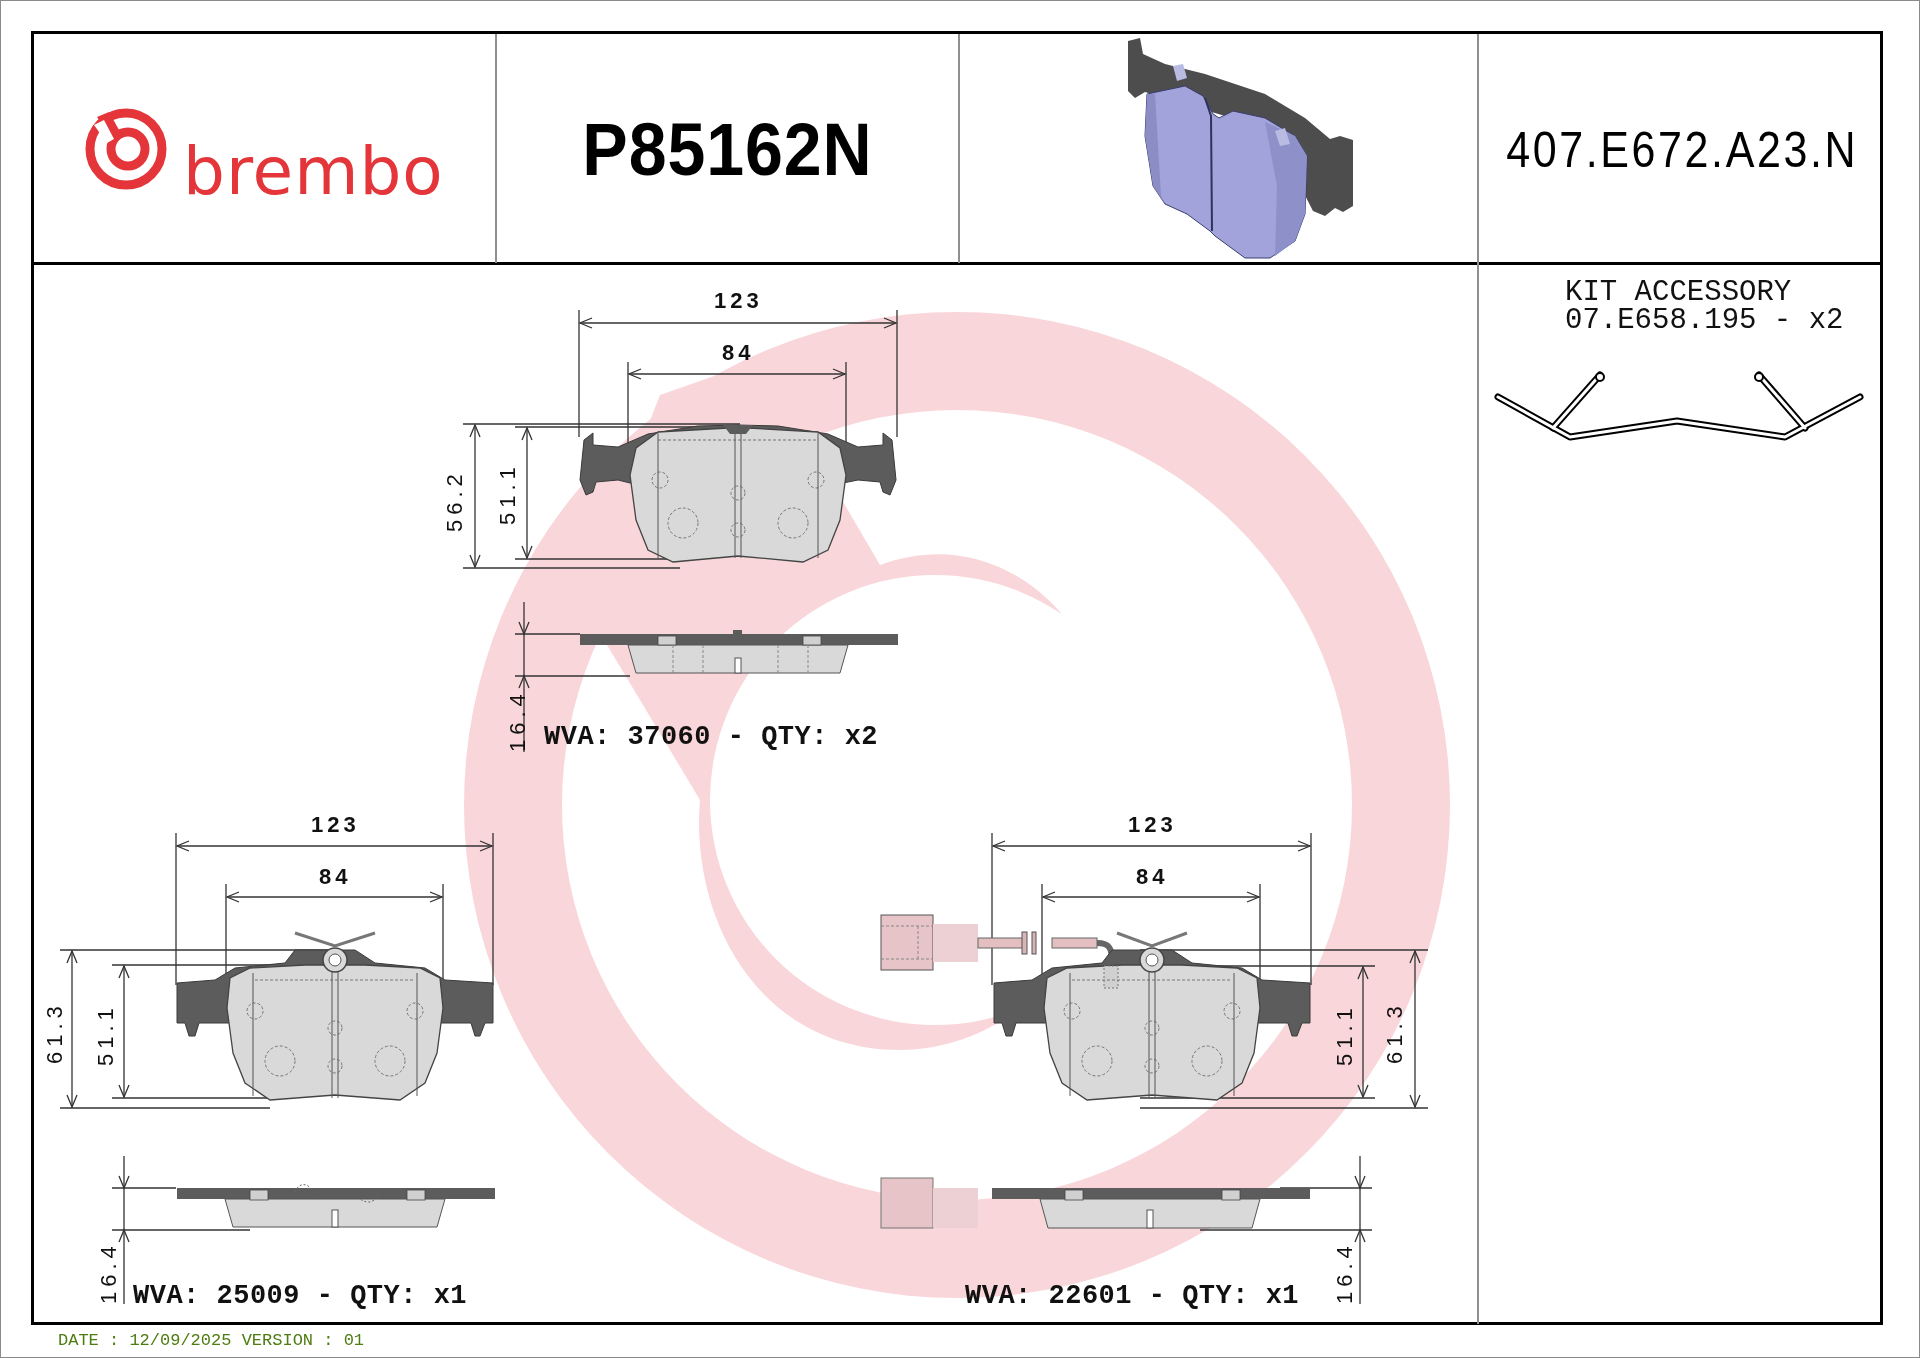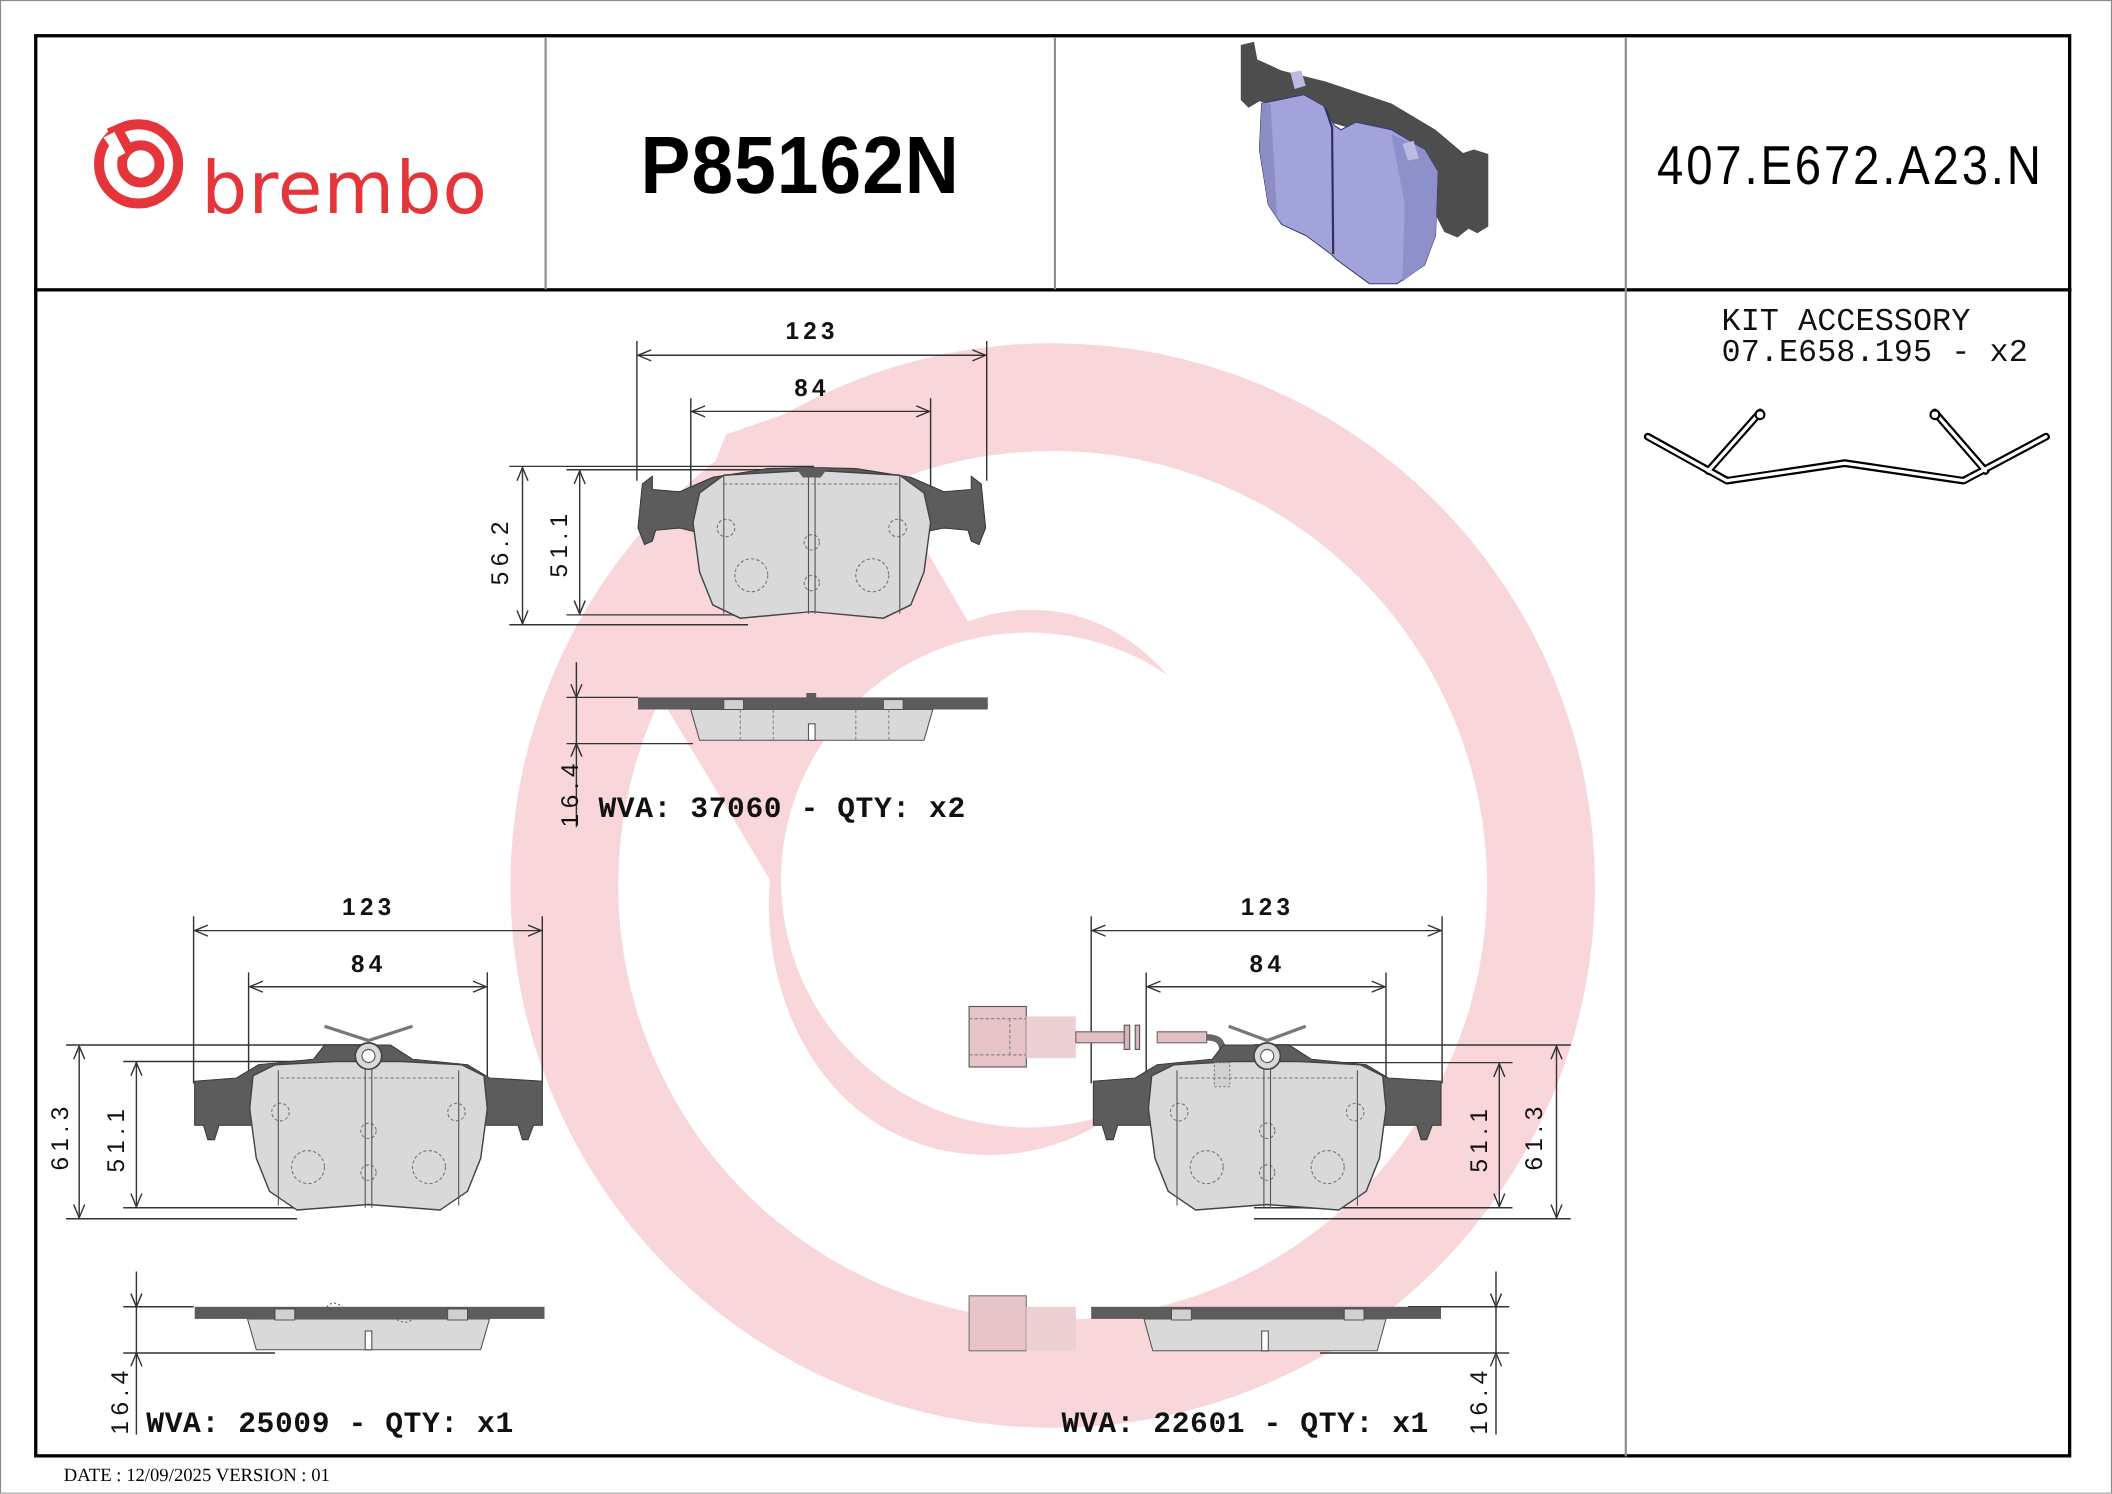--- a/index.html
+++ b/index.html
@@ -10,21 +10,21 @@
   .vline { position:absolute; background:#8f8f8f; width:2px; }
   .abs { position:absolute; }
   .watermark { position:absolute; left:0; top:0; width:1920px; height:1358px; pointer-events:none; }
   .logo-text { position:absolute; left:183px; top:108px; font-family:"DejaVu Sans", sans-serif; font-size:66px; color:#e4353a; letter-spacing:1px; line-height:80px;margin-top:24px; }
   .part-no { position:absolute; left:496px; width:463px; top:105px; text-align:center; font-family:"Liberation Sans", sans-serif; font-weight:bold; font-size:74px; line-height:90px; transform:scaleX(0.92); letter-spacing:1px; }
   .code-no { position:absolute; left:1478px; width:405px; top:118px; text-align:center; font-family:"Liberation Sans", sans-serif; font-size:50px; line-height:64px; letter-spacing:3px; transform:scaleX(0.86); }
   .kit-text { position:absolute; left:1565px; font-family:"Liberation Mono", monospace; font-size:29px; line-height:26px; color:#111; }
   .dim { position:absolute; font-family:"Liberation Sans", sans-serif; font-size:22px; letter-spacing:4px; color:#111;font-weight:bold; }
   .dim-v { position:absolute; font-family:"Liberation Sans", sans-serif; font-size:22px; letter-spacing:5px; color:#111; transform:rotate(-90deg); transform-origin:left top; white-space:nowrap; }
   .wva { position:absolute; font-family:"Liberation Mono", monospace; font-weight:bold; font-size:27px; letter-spacing:0.5px; color:#111; white-space:pre; }
-  .footer { position:absolute; left:58px; top:1331px; font-family:Liberation Serif, serif; font-size:17px; color:#000000; white-space:pre; }
+  .footer { position:absolute; left:58px; top:1331px; font-family:Liberation Mono, monospace; font-size:17px; color:#4d7c0f; white-space:pre; }
   svg { position:absolute; overflow:visible; }
 </style>
 </head>
 <body>
 
 <div class="page-edge"></div>
 
 <svg class="watermark" width="1920" height="1358" viewBox="0 0 1920 1358" style="left:0;top:0;">
   <defs>
     <mask id="wm-mask">

